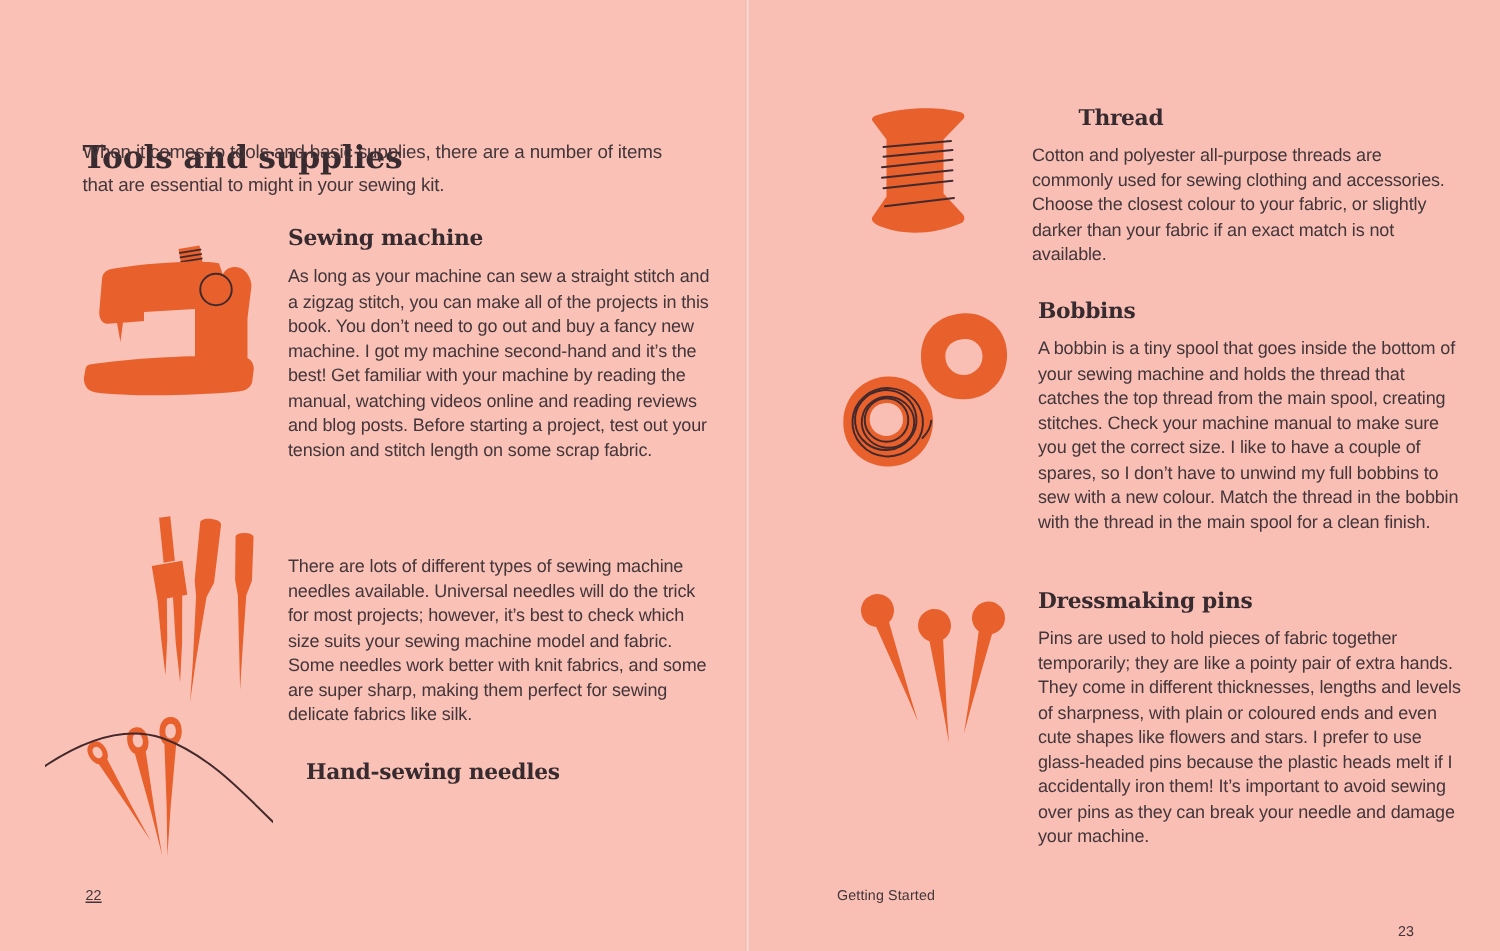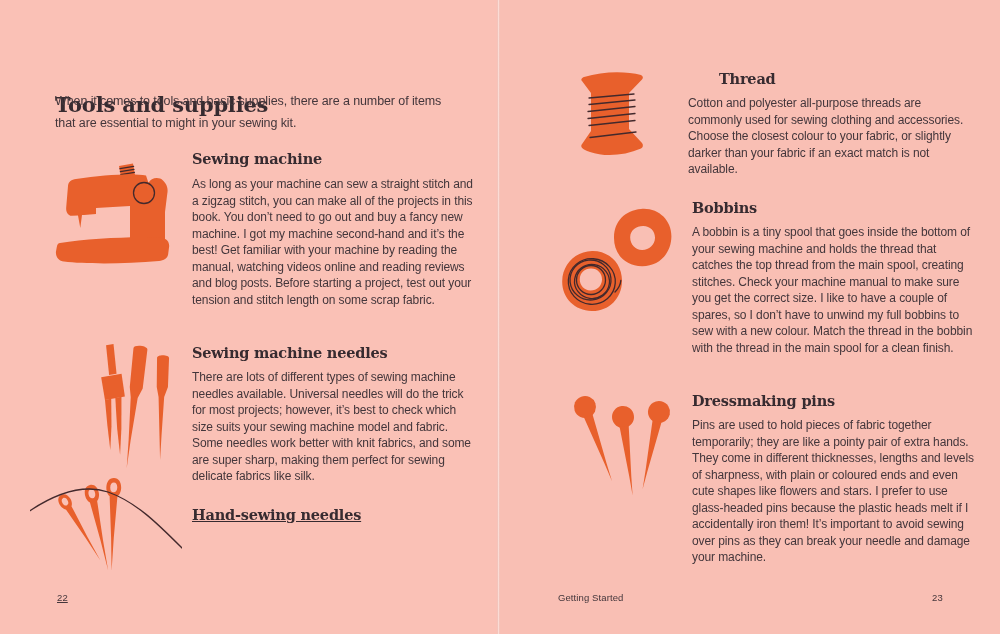--- a/index.html
+++ b/index.html
@@ -82,40 +82,39 @@
       <path class="acc" d="M48,8 C48,3.8 62,3.8 62,8 L61.4,47 L57.4,57
         L54.8,100 L53.8,128 L52.8,100 L50.4,57 L48.4,47 Z"></path>
     </g>
 
     <g transform="rotate(1 78 20)">
       <path class="acc" d="M72,17 C72,13.4 84,13.4 84,17 L83.4,46 L79.8,56
         L77.8,95 L76.8,119 L75.8,95 L74.2,56 L72.2,46 Z"></path>
     </g>
   </svg>
 
-  <div class="abs heading" style="left:192px;top:344px;">Sewing machine needles</div>
   <div class="abs body-text col-left" style="left:192px;top:369px;">There are lots of different types of sewing machine needles available. Universal needles will do the trick for most projects; however, it’s best to check which size suits your sewing machine model and fabric. Some needles work better with knit fabrics, and some are super sharp, making them perfect for sewing delicate fabrics like silk.</div>
 
   <svg class="abs" style="left:30px;top:462px;" width="152" height="118" viewBox="0 0 152 118">
     <defs>
       <g id="hneedle">
         <path class="acc" fill-rule="evenodd" d="M0,0 C4.8,0 7.2,4.2 7.2,9.5
           C7.2,13.6 5.2,16.8 3.8,17.6 L1.3,58 L0,90 L-1.3,58 L-3.8,17.6
           C-5.2,16.8 -7.2,13.6 -7.2,9.5 C-7.2,4.2 -4.8,0 0,0 Z
           M0,4.4 C2.1,4.4 3.4,6.3 3.4,9.2 C3.4,12.1 2.1,13.9 0,13.9
           C-2.1,13.9 -3.4,12.1 -3.4,9.2 C-3.4,6.3 -2.1,4.4 0,4.4 Z"></path>
       </g>
     </defs>
     <use href="#hneedle" transform="translate(31,33) rotate(-31) scale(0.85)"></use>
     <use href="#hneedle" transform="translate(60,23) rotate(-12) scale(0.97)"></use>
     <use href="#hneedle" transform="translate(84,16) rotate(1.5) scale(1.03)"></use>
     <path class="det" d="M-2,50 C26,31 54,22 78,30 C106,40 127,61 152,86"></path>
   </svg>
 
-  <div class="abs heading" style="left:192px;top:506px;text-decoration:underline;">Hand-sewing needles</div>
+  <div class="abs heading" style="left:204px;top:506px;">Hand-sewing needles</div>
 
   <div class="abs footer-text" style="left:57px;top:592px;text-decoration:underline;">22</div>
 
   <svg class="abs" style="left:578px;top:68px;" width="70" height="96" viewBox="0 0 70 96">
     <path class="acc" d="M6,9 C25,3 48,3 63,7 C65,8 65.6,10 64,11.5 L51,25 L51,61
       L64,75 C65.6,77 65,79.6 63,80.6 C46,88 26,89 12,84 C9,83 2,80.5 3.4,77
       L13,63 L13,25 L4,13 C2.4,11.4 4,9.7 6,9 Z"></path>
     <line class="det" x1="11" y1="30" x2="56" y2="26"></line>
     <line class="det" x1="11" y1="36.5" x2="57" y2="32"></line>
     <line class="det" x1="10" y1="43.5" x2="57" y2="38.5"></line>
@@ -161,14 +160,14 @@
     </defs>
     <use href="#pin" transform="translate(23,22) rotate(-20)"></use>
     <use href="#pin" transform="translate(61,32) rotate(-7)"></use>
     <use href="#pin" transform="translate(97,27) rotate(12)"></use>
   </svg>
 
   <div class="abs heading" style="left:692px;top:392px;">Dressmaking pins</div>
   <div class="abs body-text col-right" style="left:692px;top:417px;">Pins are used to hold pieces of fabric together temporarily; they are like a pointy pair of extra hands. They come in different thicknesses, lengths and levels of sharpness, with plain or coloured ends and even cute shapes like flowers and stars. I prefer to use glass-headed pins because the plastic heads melt if I accidentally iron them! It’s important to avoid sewing over pins as they can break your needle and damage your machine.</div>
 
   <div class="abs footer-text" style="left:558px;top:592px;">Getting Started</div>
-  <div class="abs footer-text" style="left:932px;top:592px;">23</div>
+  <div class="abs footer-text" style="left:932px;top:616px;">23</div>
 </div>
 
 </body></html>

